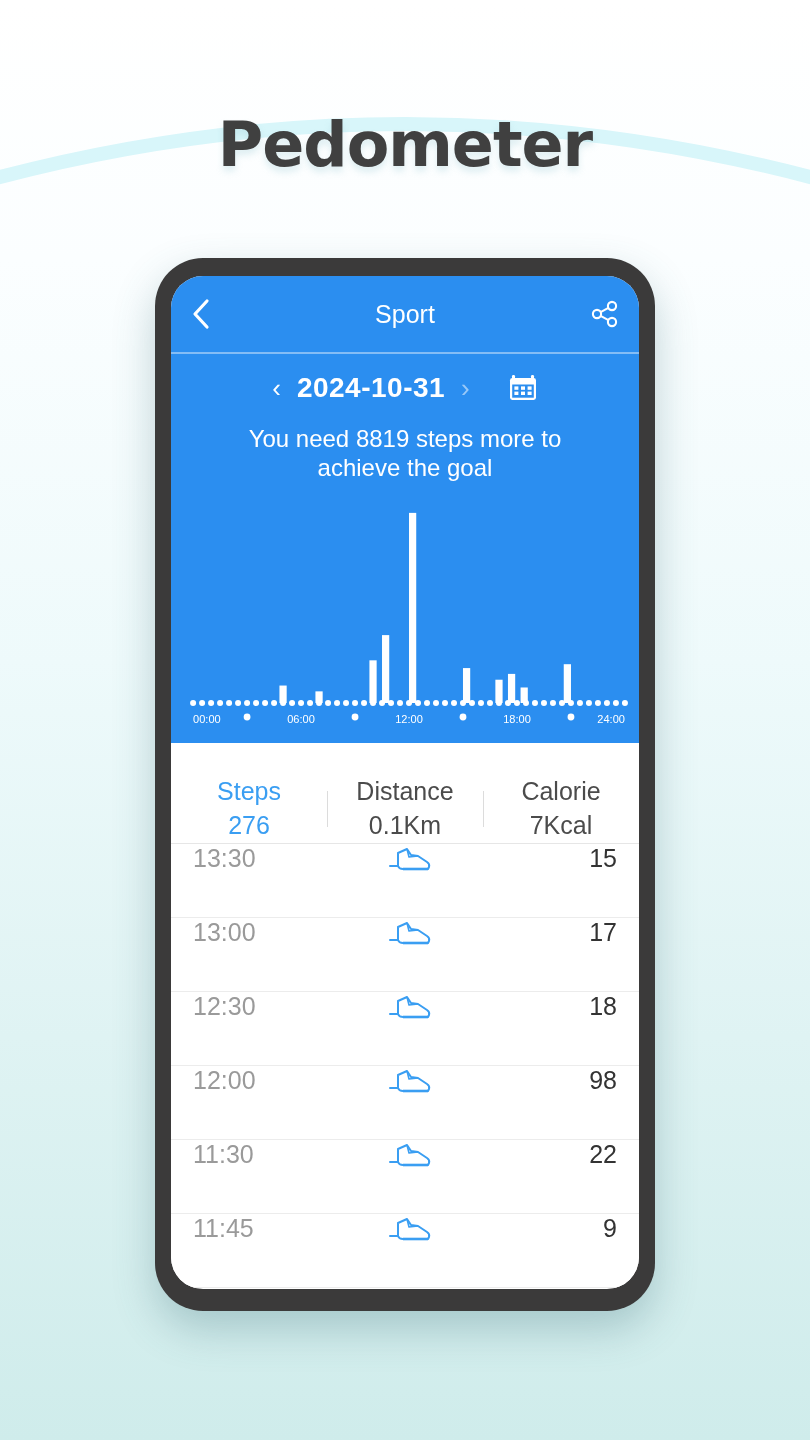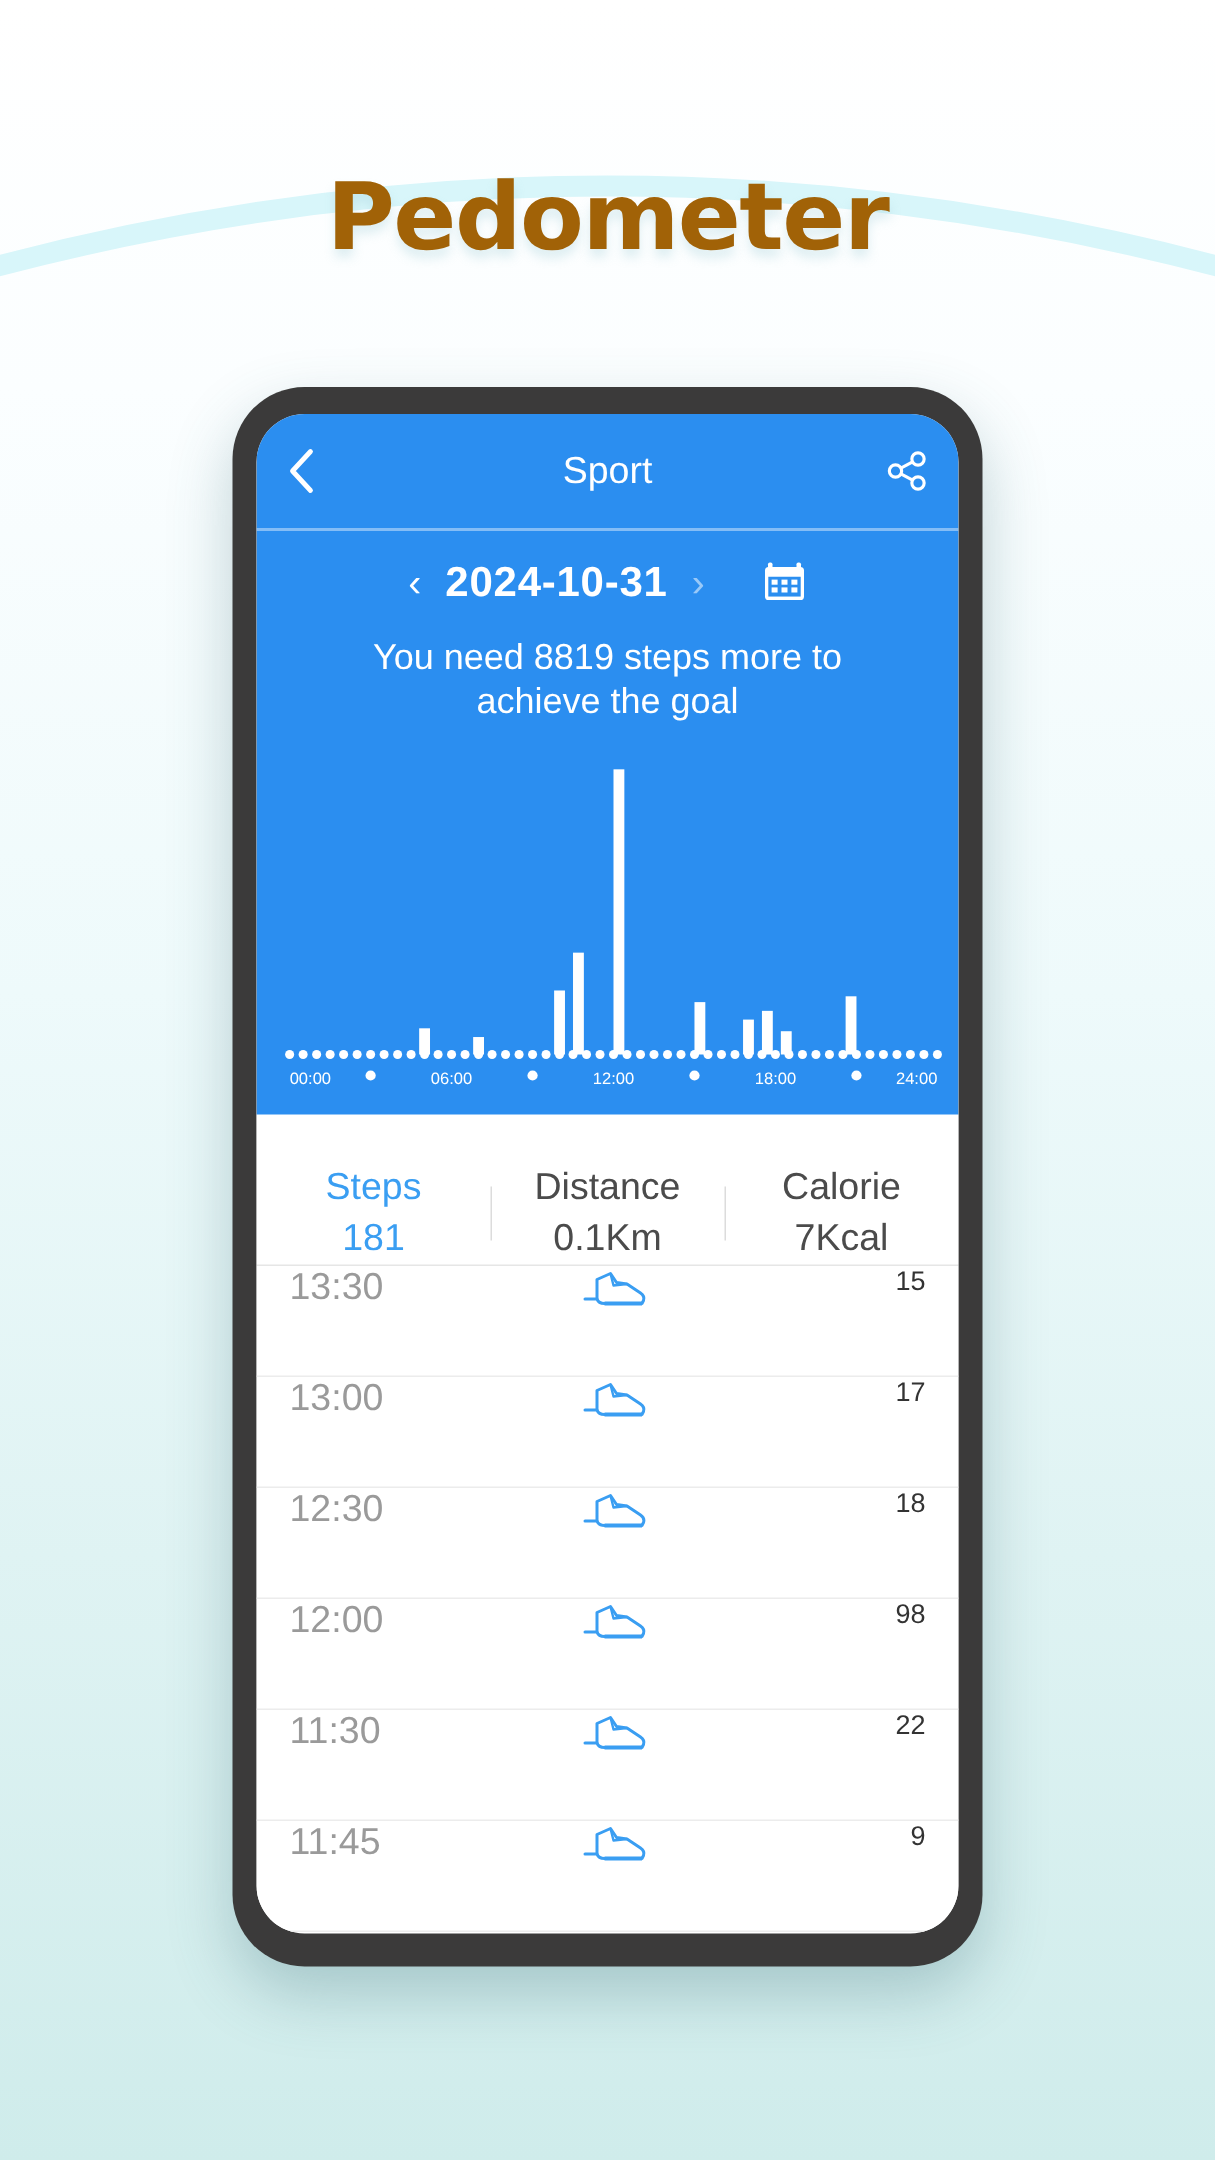--- a/index.html
+++ b/index.html
@@ -11,21 +11,21 @@
   }
 
   
   .arc-wrap { position:absolute; top:0; left:-60px; width:930px; height:200px; overflow:hidden; pointer-events:none; }
   .arc-wrap svg { display:block; }
 
   
   .page-title {
     position:absolute; top:108px; left:0; width:810px; text-align:center;
     font-size:62px; font-weight:bold; letter-spacing:-1px;
-    color:#a16207;
+    color:#404040;
     text-shadow:0 5px 7px rgba(150,200,210,.30);
     font-family:"DejaVu Sans", sans-serif;
   }
 
   
   .phone {
     position:absolute; left:155px; top:258px; width:500px; height:1053px;
     background:#3b3a3a; border-radius:48px;
     box-shadow:0 18px 42px rgba(60,110,120,.30);
     padding:18px 16px 22px 16px;
@@ -76,21 +76,21 @@
   .stats-underline { height:1px; background:#e6e6e6; }
 
   
   .list { background:#fff; }
   .row {
     display:flex; align-items:flex-start; height:74px; padding:0 22px;
     border-bottom:1px solid #ececec; cursor:pointer;gap:30px;
   }
   .row .time { width:120px; font-size:25px; color:#9a9a9a; }
   .row .ic { flex:1; display:flex; justify-content:center; }
-  .row .cnt { width:110px; text-align:right; font-size:18px; color:#333333; }
+  .row .cnt { width:110px; text-align:right; font-size:25px; color:#333333; }
   .row:last-child { border-bottom:1px solid #ececec; }
 </style>
 </head>
 <body>
 
 <div class="arc-wrap">
   <svg width="930" height="200" viewBox="0 0 930 200">
     <path d="M-20 200 Q465 48 950 200" fill="none" stroke="#d8f6fa" stroke-width="14" stroke-linecap="round"></path>
   </svg>
 </div>
@@ -215,21 +215,21 @@
             <text x="237" y="228" fill="#ffffff" font-size="11" font-family="&quot;Liberation Sans&quot;, sans-serif" text-anchor="middle">12:00</text>
             <text x="344.5" y="228" fill="#ffffff" font-size="11" font-family="&quot;Liberation Sans&quot;, sans-serif" text-anchor="middle">18:00</text>
             <text x="452" y="228" fill="#ffffff" font-size="11" font-family="&quot;Liberation Sans&quot;, sans-serif" text-anchor="end">24:00</text>
           </svg>
       </div>
     </div>
 
     <div class="stats">
       <div class="stat active">
         <div class="k">Steps</div>
-        <div class="v">181</div>
+        <div class="v">276</div>
       </div>
       <div class="stat">
         <div class="k">Distance</div>
         <div class="v">0.1Km</div>
       </div>
       <div class="stat">
         <div class="k">Calorie</div>
         <div class="v">7Kcal</div>
       </div>
     </div>

